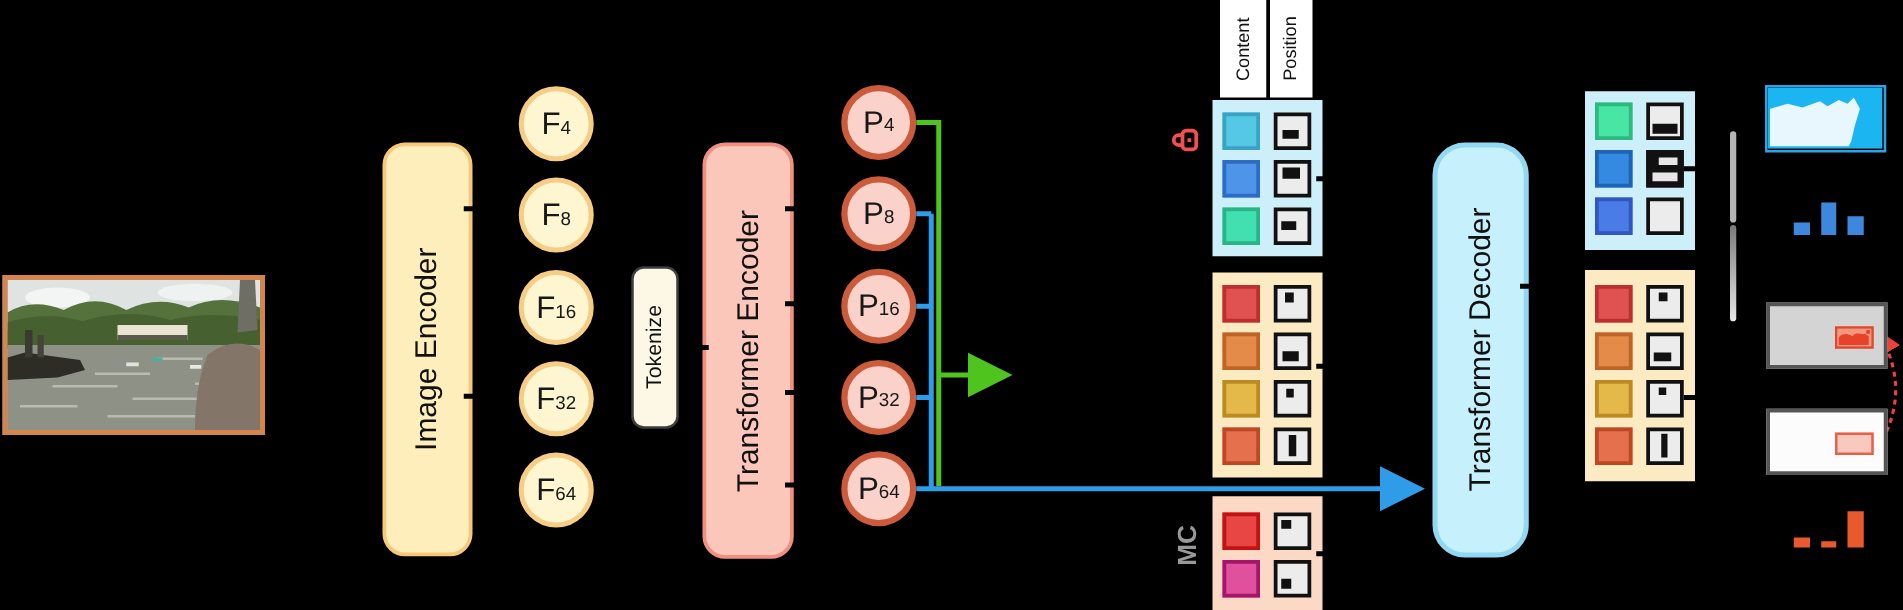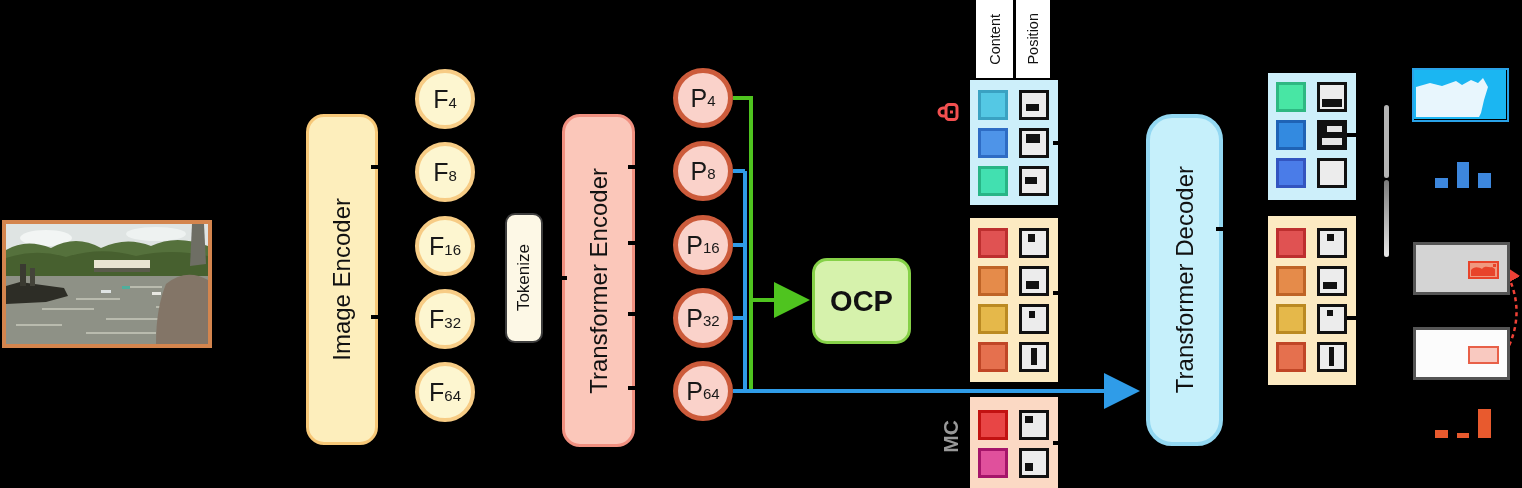--- a/index.html
+++ b/index.html
@@ -146,23 +146,20 @@
 
   <div id="image-encoder" class="block">
     <span class="vtext">Image Encoder</span>
   </div>
   <div id="tokenize" class="block">
     <span class="vtext">Tokenize</span>
   </div>
   <div id="transformer-encoder" class="block">
     <span class="vtext">Transformer Encoder</span>
   </div>
-  <div id="ocp" class="block">
-    <span>OCP</span>
-  </div>
   <div id="transformer-decoder" class="block">
     <span class="vtext">Transformer Decoder</span>
   </div>
 
   <div id="f-tokens" class="tokens">
       <div class="token" style="top: 69px; background: rgb(253, 246, 208); border-color: rgb(247, 204, 133);">
         <span class="tb">F</span>
         <span class="ts">4</span>
       </div>
       <div class="token" style="top: 142px; background: rgb(253, 246, 208); border-color: rgb(247, 204, 133);">

